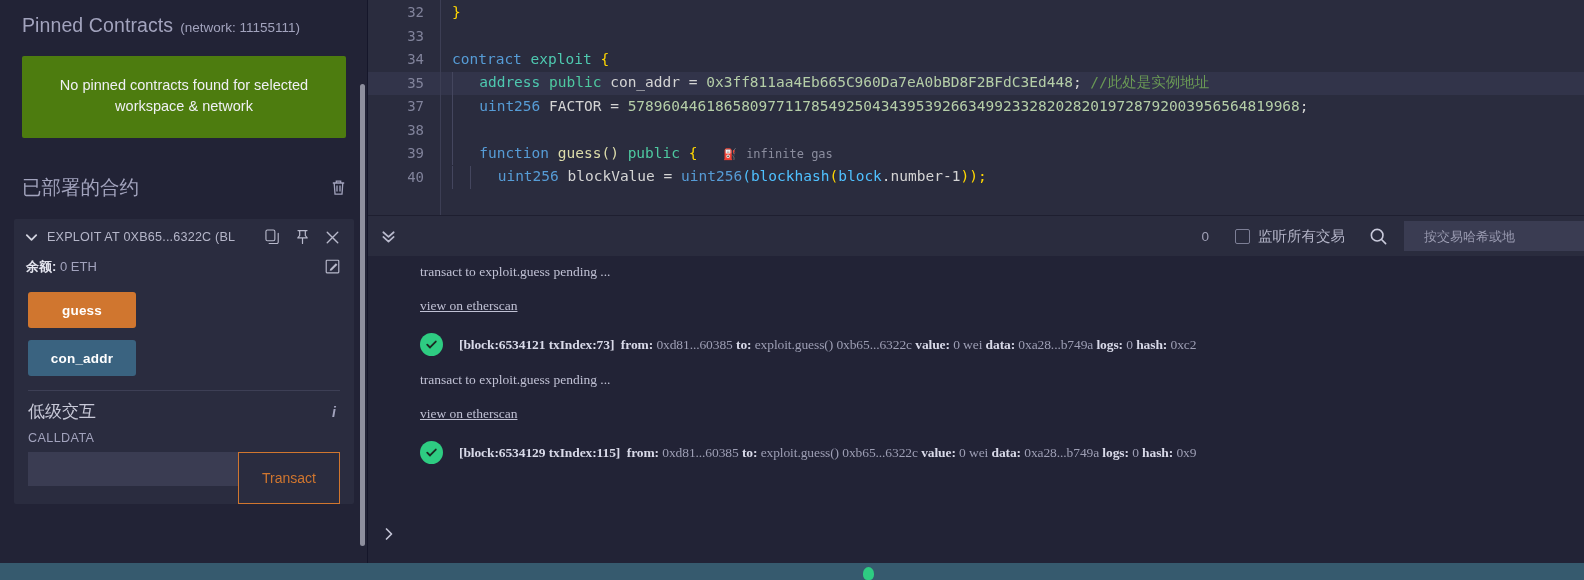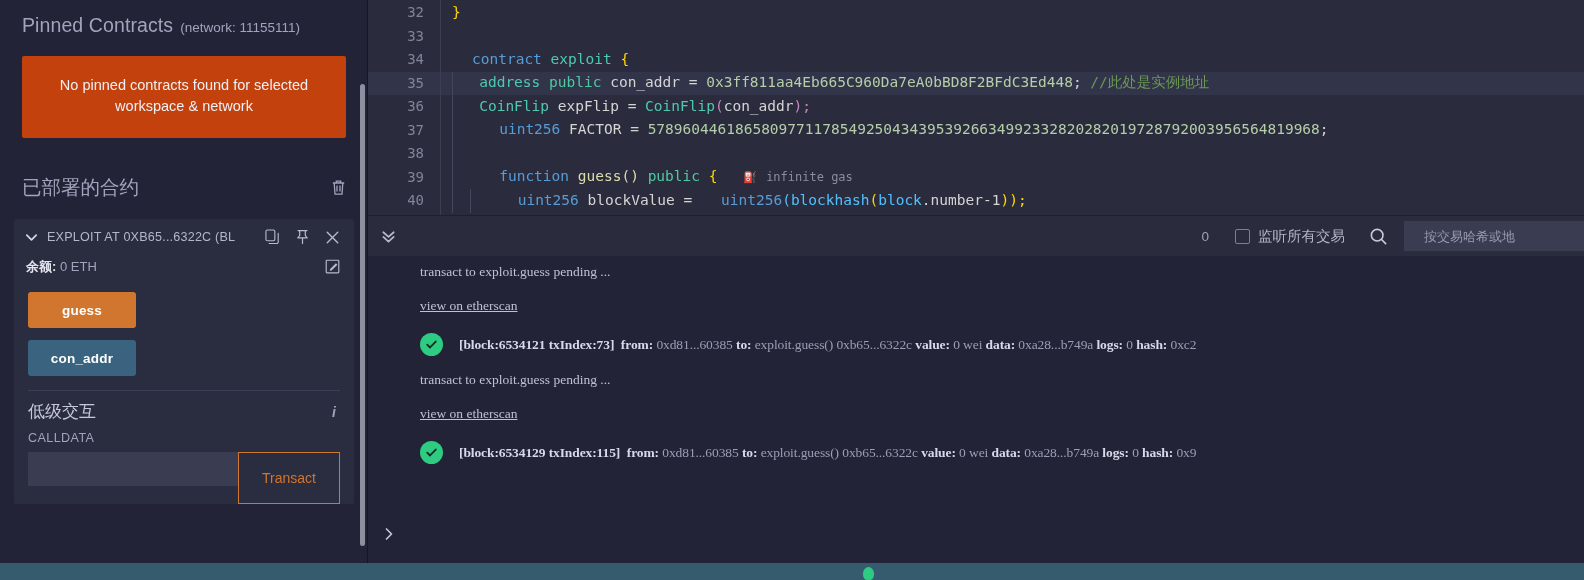--- a/index.html
+++ b/index.html
@@ -24,21 +24,21 @@
     padding: 14px 0 0 22px;
     display: flex; align-items: baseline; gap: 7px;
   }
   .pinned-title {
     font-size: 19.5px; color: #a2a3bd; font-weight: 400; letter-spacing: .1px;
   }
   .pinned-net { font-size: 13.5px; color: #a2a3bd; }
 
   .pinned-box {
     margin: 19px 22px 0 22px;
-    background: #c2410c;
+    background: #4d7c0f;
     border-radius: 2px;
     padding: 19px 10px 21px 10px;
     text-align: center;
     color: #f0f0f5;
     font-size: 14.5px;
     line-height: 21px;
   }
 
   .deployed-header {
     margin: 36px 22px 0 22px;
@@ -134,21 +134,21 @@
   .ed-row.hl { background: #32344a; }
   .ln {
     flex: 0 0 72px; text-align: right; padding-right: 16px;
     color: #81839b; font-size: 14px;
   }
   .ed-code { position: relative; padding-left: 12px; }
   .ind { display:inline-block; border-left: 1px solid #44465e; height: 23.5px; vertical-align: middle;}
   .ed-gutterbar { position:absolute; left:72px; top:0; bottom:0; width:1px; background:#3c3e54;}
 
   
-  .k-blue   { color: #569cd6; margin-left: 20px; }
+  .k-blue   { color: #569cd6; }
   .k-green  { color: #4ec9a0; }
   .k-type   { color: #4ec9b0; }
   .k-plain  { color: #d4d4d4; }
   .k-num    { color: #b5cea8; }
   .k-cmt    { color: #6a9955; }
   .k-pink   { color: #c586c0; }
   .k-bracew { color: #ffd700; }
   .k-cyan   { color: #4fc1ff; }
   .k-fn     { color: #dcdcaa; }
   .gas-hint { color: #8b8d9e; font-size: 12px; font-family: "DejaVu Sans Mono", monospace; }
@@ -333,24 +333,20 @@
         <div class="ed-row">
           <span class="ln">34</span>
           <span class="ed-code"><span class="k-blue">contract</span>&nbsp;<span class="k-type">exploit</span>&nbsp;<span class="k-bracew">{</span></span>
         </div>
 
         <div class="ed-row hl">
           <span class="ln">35</span>
           <span class="ed-code"><span class="ind"></span>&nbsp;&nbsp;&nbsp;<span class="k-type">address</span>&nbsp;<span class="k-green">public</span>&nbsp;<span class="k-plain">con_addr</span>&nbsp;<span class="k-plain">=</span>&nbsp;<span class="k-num">0x3ff811aa4Eb665C960Da7eA0bBD8F2BFdC3Ed448</span><span class="k-plain">;</span>&nbsp;<span class="k-cmt">//此处是实例地址</span></span>
         </div>
 
-        <div class="ed-row">
-          <span class="ln">36</span>
-          <span class="ed-code"><span class="ind"></span>&nbsp;&nbsp;&nbsp;<span class="k-type">CoinFlip</span>&nbsp;<span class="k-plain">expFlip</span>&nbsp;<span class="k-plain">=</span>&nbsp;<span class="k-type">CoinFlip</span><span class="k-pink">(</span><span class="k-plain">con_addr</span><span class="k-pink">);</span></span>
-        </div>
 
         <div class="ed-row">
           <span class="ln">37</span>
           <span class="ed-code"><span class="ind"></span>&nbsp;&nbsp;&nbsp;<span class="k-blue">uint256</span>&nbsp;<span class="k-plain">FACTOR</span>&nbsp;<span class="k-plain">=</span>&nbsp;<span class="k-num">57896044618658097711785492504343953926634992332820282019728792003956564819968</span><span class="k-plain">;</span></span>
         </div>
 
         <div class="ed-row">
           <span class="ln">38</span>
           <span class="ed-code"><span class="ind"></span></span>
         </div>

